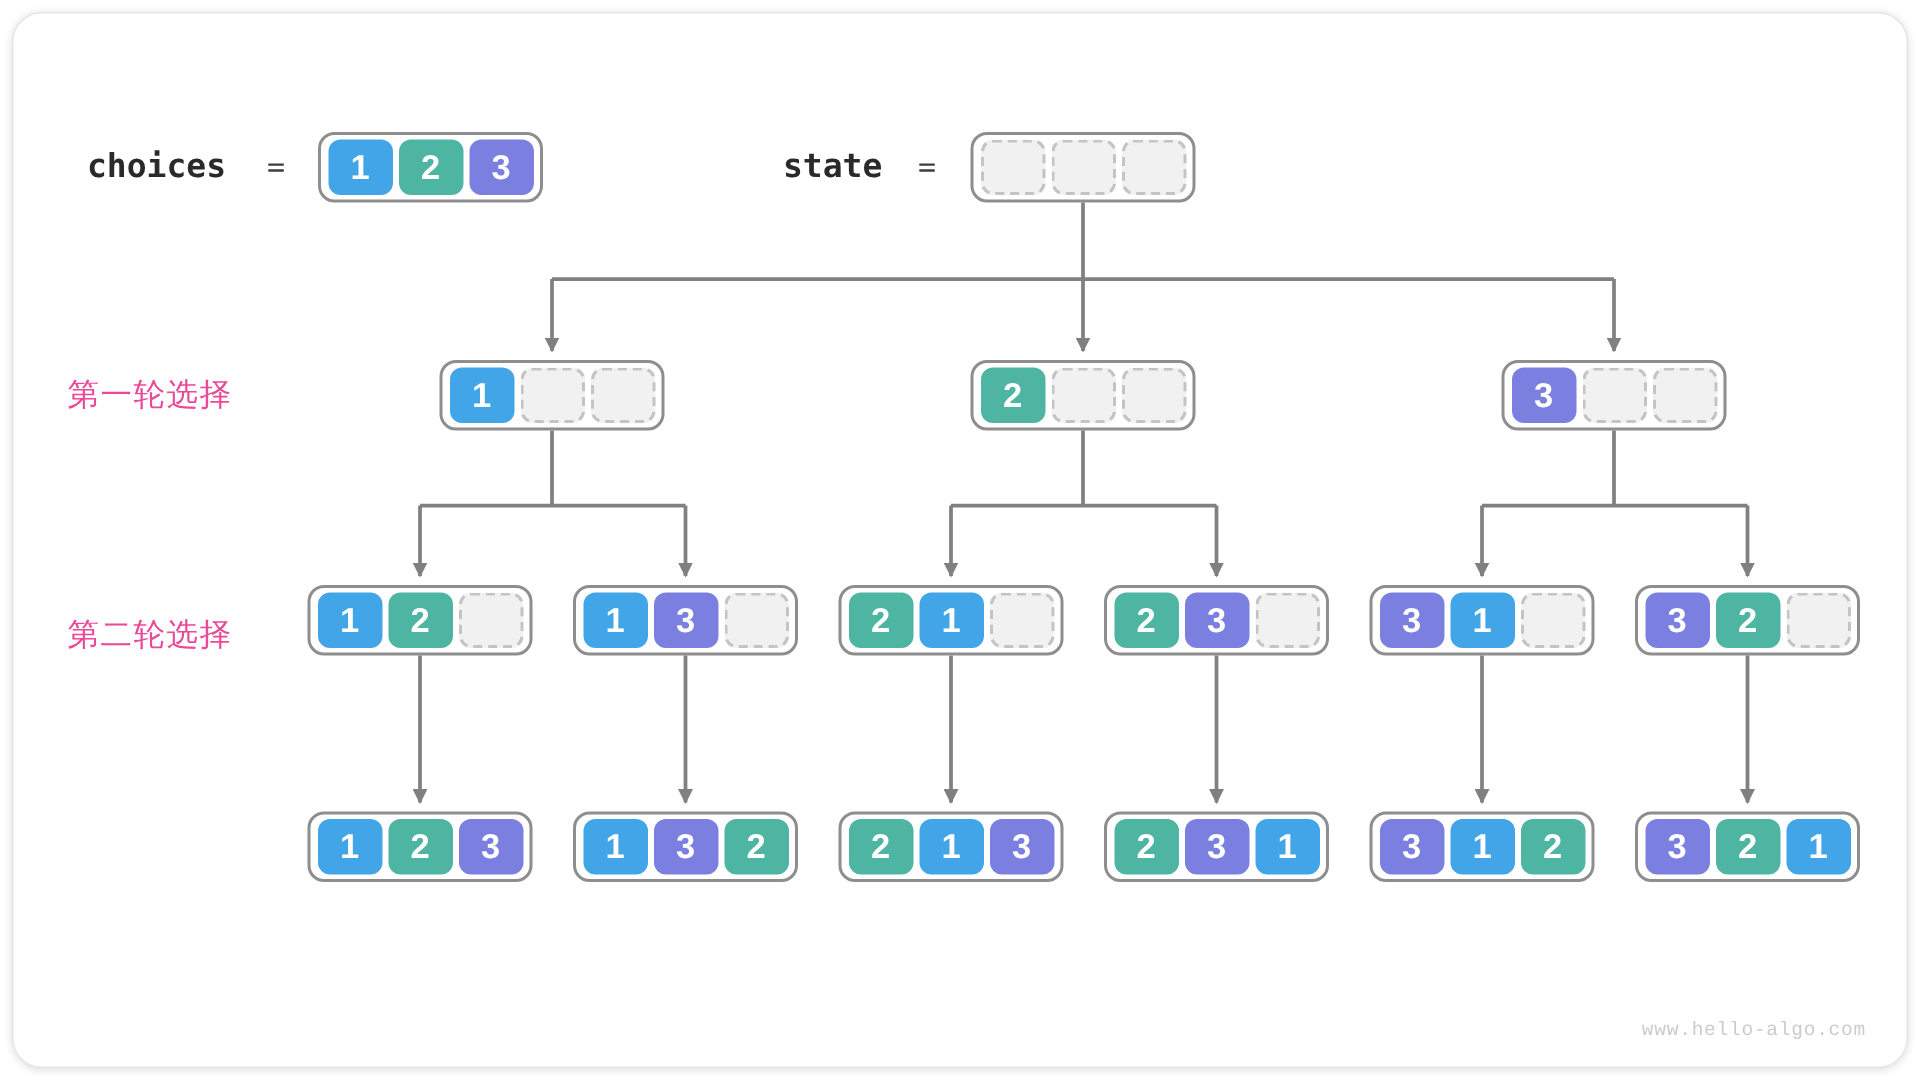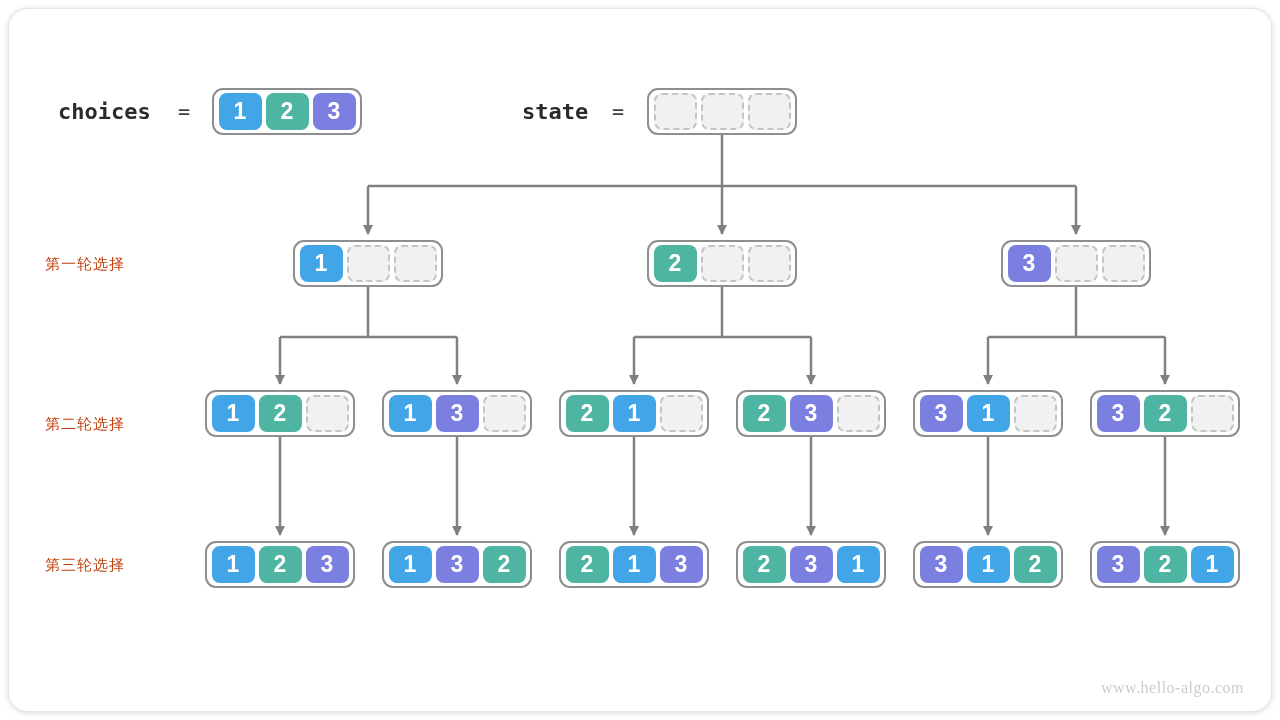--- a/index.html
+++ b/index.html
@@ -20,37 +20,37 @@
     font-family:"DejaVu Sans Mono","Liberation Mono",monospace;
     font-weight:bold;font-size:22px;color:#2a2a2a;white-space:pre;
   }
   .equals{
     position:absolute;height:47px;line-height:47px;
     font-family:"DejaVu Sans Mono","Liberation Mono",monospace;
     font-weight:500;font-size:20px;color:#3d3d3d;
   }
   .row-label{
     position:absolute;left:45px;height:47px;line-height:47px;
-    font-size:15px;color:#c2410c;letter-spacing:1px;
+    font-size:21px;color:#ec4899;letter-spacing:1px;
   }
   .sbox{
     position:absolute;width:150px;height:47px;box-sizing:border-box;
     background:#ffffff;border:2px solid #8e8e8e;border-radius:11px;
     display:flex;align-items:center;justify-content:center;gap:4px;padding:0 3px;
   }
   .cell{
     width:43px;height:37px;box-sizing:border-box;border-radius:8px;
     display:flex;align-items:center;justify-content:center;
     color:#ffffff;font-size:23px;font-weight:600;
   }
   .cell.empty{background:#f1f1f1;border:2px dashed #c4c4c4;}
   .watermark{
     position:absolute;right:36px;top:679px;
-    font-family:Liberation Serif, serif;
-    font-size:16px;color:#cccccc;letter-spacing:.5px;
+    font-family:Liberation Mono, monospace;
+    font-size:13px;color:#cccccc;letter-spacing:.5px;
   }
 </style>
 </head>
 <body>
 
 <div class="card"></div>
 
 <div id="diagram">
   <span class="mono-label" style="left:58px;top:88px">choices</span>
   <span class="equals" style="left:178px;top:88px">=</span>
@@ -109,21 +109,20 @@
     <div class="sbox" style="left: 913px; top: 390px;">
       <div class="cell" style="background: rgb(123, 128, 224);">3</div>
       <div class="cell" style="background: rgb(66, 165, 232);">1</div>
       <div class="cell empty"></div>
     </div>
     <div class="sbox" style="left: 1090px; top: 390px;">
       <div class="cell" style="background: rgb(123, 128, 224);">3</div>
       <div class="cell" style="background: rgb(79, 181, 163);">2</div>
       <div class="cell empty"></div>
     </div>
-    <div class="row-label" style="top: 541px;">第三轮选择</div>
     <div class="sbox" style="left: 205px; top: 541px;">
       <div class="cell" style="background: rgb(66, 165, 232);">1</div>
       <div class="cell" style="background: rgb(79, 181, 163);">2</div>
       <div class="cell" style="background: rgb(123, 128, 224);">3</div>
     </div>
     <div class="sbox" style="left: 382px; top: 541px;">
       <div class="cell" style="background: rgb(66, 165, 232);">1</div>
       <div class="cell" style="background: rgb(123, 128, 224);">3</div>
       <div class="cell" style="background: rgb(79, 181, 163);">2</div>
     </div>

